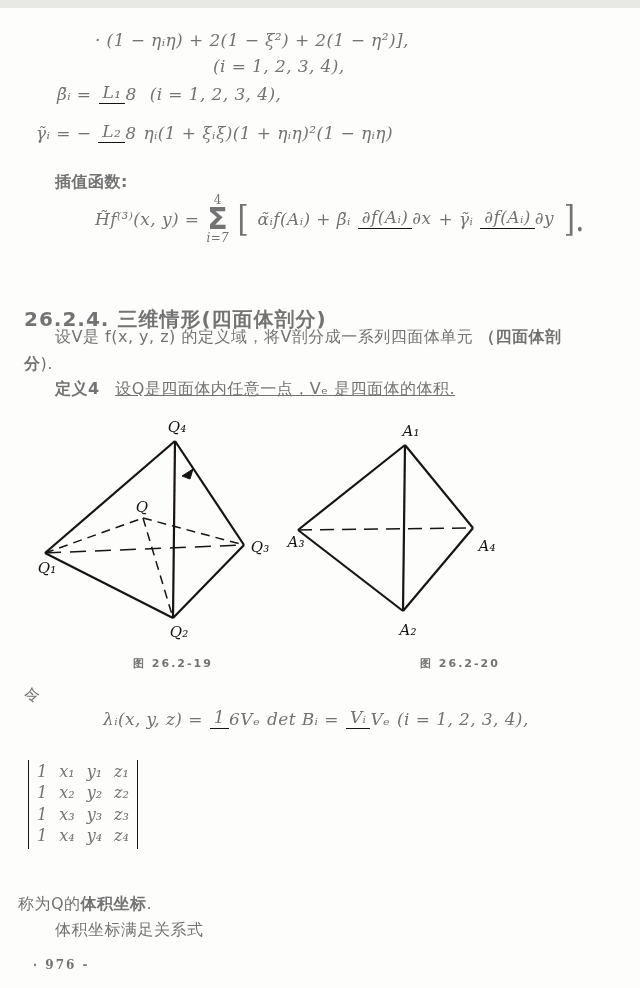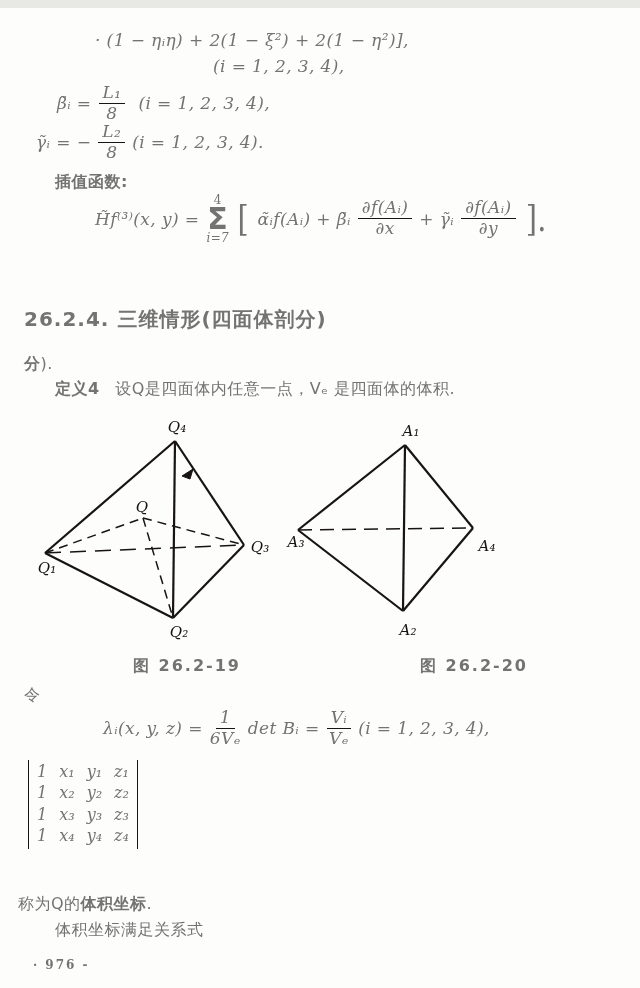--- a/index.html
+++ b/index.html
@@ -6,36 +6,36 @@
   .page{
     position:relative;width:640px;height:988px;margin:8px auto;
     background:#fdfdfb;color:#737373;overflow:hidden;
     font-family:"DejaVu Serif","Liberation Serif",serif;
   }
   .abs{position:absolute;}
   .math{font-style:italic;font-size:17px;letter-spacing:.4px;white-space:nowrap;}
   .math-row{display:flex;align-items:center;gap:7px;}
   .cjk{font-family:"DejaVu Sans","Liberation Sans",sans-serif;font-size:16px;letter-spacing:.5px;white-space:nowrap;text-align:center;}
   .bold{font-weight:bold;}
-  .frac{display:inline-flex;flex-direction:column;align-items:center;font-style:italic;line-height:1.05;text-align:right;}
+  .frac{display:inline-flex;flex-direction:row;align-items:center;font-style:italic;line-height:1.05;text-align:right;}
   .frac .num{border-bottom:1.6px solid #171411;padding:0 4px 1px 4px;}
   .frac .den{padding-top:1px;}
   .sum{display:inline-flex;flex-direction:column;align-items:center;line-height:1;}
   .sum .top{font-size:12px;font-style:normal;}
   .sum .sym{font-size:30px;line-height:.85;font-style:normal;font-weight:bold;font-family:"DejaVu Sans",sans-serif;}
   .sum .bot{font-size:12px;font-style:italic;}
   .bigbr{font-size:36px;font-weight:400;line-height:.9;font-style:normal;transform:scaleX(.8);}
   .heading{font-family:"DejaVu Sans","Liberation Sans",sans-serif;font-size:20px;font-weight:bold;letter-spacing:1px;white-space:nowrap;}
   .det-matrix{
     display:inline-grid;grid-template-columns:repeat(4,auto);
     column-gap:12px;row-gap:3px;padding:3px 8px;
     border-left:1.6px solid #171411;border-right:1.6px solid #171411;
     font-style:italic;font-size:16px;line-height:1.15;text-align:center;
   }
-  .caption{font-family:"DejaVu Sans","Liberation Sans",sans-serif;font-size:16px;font-weight:bold;letter-spacing:2px;}
+  .caption{font-family:"DejaVu Sans","Liberation Sans",sans-serif;font-size:11px;font-weight:bold;letter-spacing:2px;}
   svg text{font-family:"DejaVu Serif",serif;font-style:italic;font-size:15px;fill:#171411;}
   svg line,svg polygon{stroke:#171411;}
 </style>
 </head>
 <body>
 
 <div class="page">
 
   <div class="abs math" style="left:95px;top:22px;">· (1 − ηᵢη) + 2(1 − ξ²) + 2(1 − η²)],</div>
   <div class="abs math" style="left:213px;top:48px;">(i = 1, 2, 3, 4),</div>
@@ -48,21 +48,21 @@
     </span>
     <span style="margin-left:6px;">(i = 1, 2, 3, 4),</span>
   </div>
 
   <div class="abs math math-row" style="left:36px;top:115px;">
     <span>γ̃ᵢ = −</span>
     <span class="frac">
       <span class="num">L₂</span>
       <span class="den">8</span>
     </span>
-    <span>(i = 1, 2, 3, 4).</span>
+    <span>ηᵢ(1 + ξᵢξ)(1 + ηᵢη)²(1 − ηᵢη)</span>
   </div>
 
   <div class="abs cjk bold" style="left:55px;top:164px;">插值函数:</div>
 
   <div class="abs math math-row" style="left:95px;top:186px;">
     <span>H̃f⁽³⁾(x, y) =</span>
     <span class="sum">
       <span class="top">4</span>
       <span class="sym">Σ</span>
       <span class="bot">i=7</span>
@@ -77,27 +77,30 @@
     <span class="frac">
       <span class="num">∂f(Aᵢ)</span>
       <span class="den">∂y</span>
     </span>
     <span class="bigbr">].</span>
   </div>
 
 
   <div class="abs heading" style="left:24px;top:298px;text-align:center;">26.2.4. 三维情形(四面体剖分)</div>
 
+  <div class="abs cjk" style="left:55px;top:319px;">
+    <span>设V是 f(x, y, z) 的定义域，将V剖分成一系列四面体单元 </span><span class="bold">（四面体剖</span>
+  </div>
   <div class="abs cjk" style="left:24px;top:346px;">
     <span class="bold">分</span><span>).</span>
   </div>
 
   <div class="abs cjk" style="left:55px;top:371px;">
     <span class="bold">定义4</span>
-    <span style="margin-left:10px;">设Q是四面体内任意一点，Vₑ 是四面体的体积.</span>
+    <span style="margin-left:10px;text-decoration:underline;">设Q是四面体内任意一点，Vₑ 是四面体的体积.</span>
   </div>
 
   <svg class="abs" style="left:30px;top:406px;" width="260" height="236" viewBox="0 0 260 236">
 
     <line x1="15" y1="139" x2="145" y2="27" stroke-width="2.2"></line>
     <line x1="145" y1="27" x2="214" y2="131" stroke-width="2.2"></line>
     <line x1="214" y1="131" x2="143" y2="204" stroke-width="2.2"></line>
     <line x1="143" y1="204" x2="15" y2="139" stroke-width="2.2"></line>
     <line x1="145" y1="27" x2="143" y2="204" stroke-width="2.2"></line>
 

